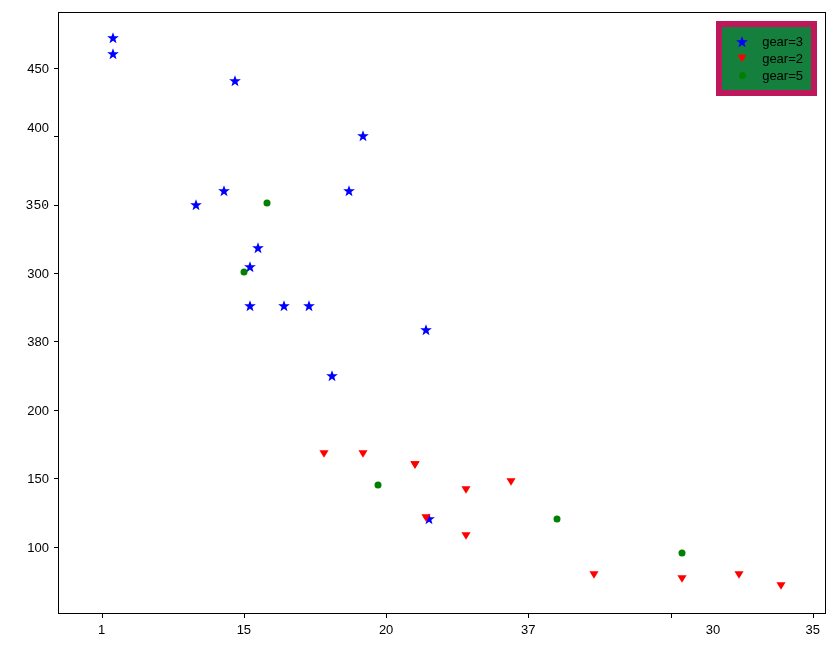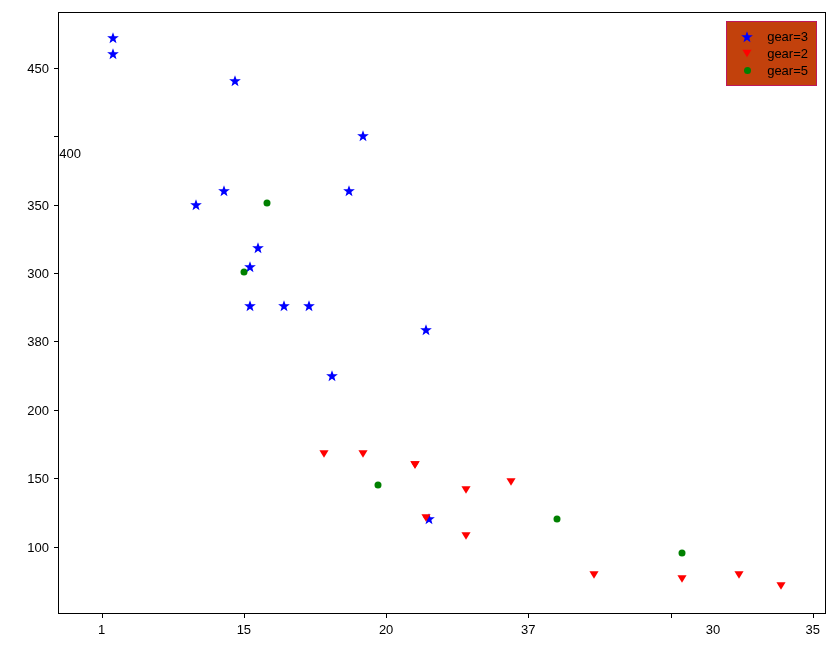--- a/index.html
+++ b/index.html
@@ -52,22 +52,22 @@
       left: -10px;
       transform: translate(-100%, -50%);
       font-size: 13px;
       color: black;
       text-align: right;
     }
     .legend {
       position: absolute;
       right: 8px;
       top: 8px;
-      border: 1px solid #be185d;
-      background: #c2410c;
+      border: 6px solid #be185d;
+      background: #15803d;
       padding: 6px 8px;
       font-size: 13px;
     }
     .legend-row {
       display: flex;
       align-items: center;
       gap: 8px;
       padding: 1px 0;
     }
     .legend-marker {
@@ -145,23 +145,23 @@
       <div class="tick-label-y" style="top: 533.591px;">100</div>
       <div class="tick-y" style="top: 465.182px;"></div>
       <div class="tick-label-y" style="top: 465.182px;">150</div>
       <div class="tick-y" style="top: 396.773px;"></div>
       <div class="tick-label-y" style="top: 396.773px;">200</div>
       <div class="tick-y" style="top: 328.364px;"></div>
       <div class="tick-label-y" style="top: 328.364px;">380</div>
       <div class="tick-y" style="top: 259.955px;"></div>
       <div class="tick-label-y" style="top: 259.955px;">300</div>
       <div class="tick-y" style="top: 191.545px;"></div>
-      <div class="tick-label-y" style="top: 191.545px;">350</div>
+      <div class="tick-label-y" style="top: 191.545px; font-family: Liberation Mono, monospace;">350</div>
       <div class="tick-y" style="top: 123.136px;"></div>
-      <div class="tick-label-y" style="top: 140px; margin-left: 32px;">400</div>
+      <div class="tick-label-y" style="top: 114px;">400</div>
       <div class="tick-y" style="top: 54.7273px;"></div>
       <div class="tick-label-y" style="top: 54.7273px;">450</div>
       <div class="marker" style="left: 366.933px; top: 317.418px;">
         <svg class="star-svg" viewBox="0 0 24 24">
           <path fill="blue" d="M12 2 L14.5 9 L22 9 L16 13.5 L18 21 L12 16.5 L6 21 L8 13.5 L2 9 L9.5 9 Z"></path>
         </svg>
       </div>
       <div class="marker" style="left: 290.133px; top: 177.864px;">
         <svg class="star-svg" viewBox="0 0 24 24">
           <path fill="blue" d="M12 2 L14.5 9 L22 9 L16 13.5 L18 21 L12 16.5 L6 21 L8 13.5 L2 9 L9.5 9 Z"></path>

